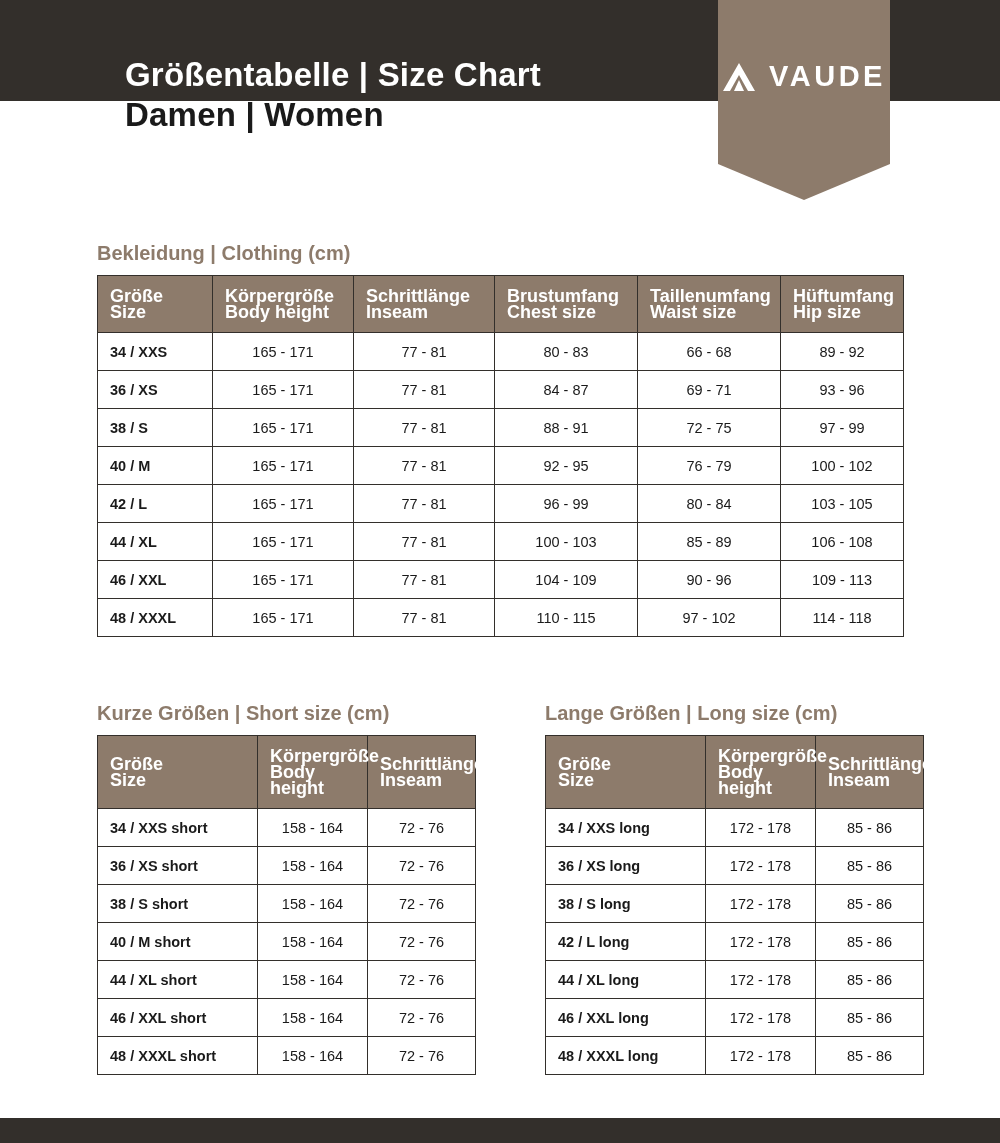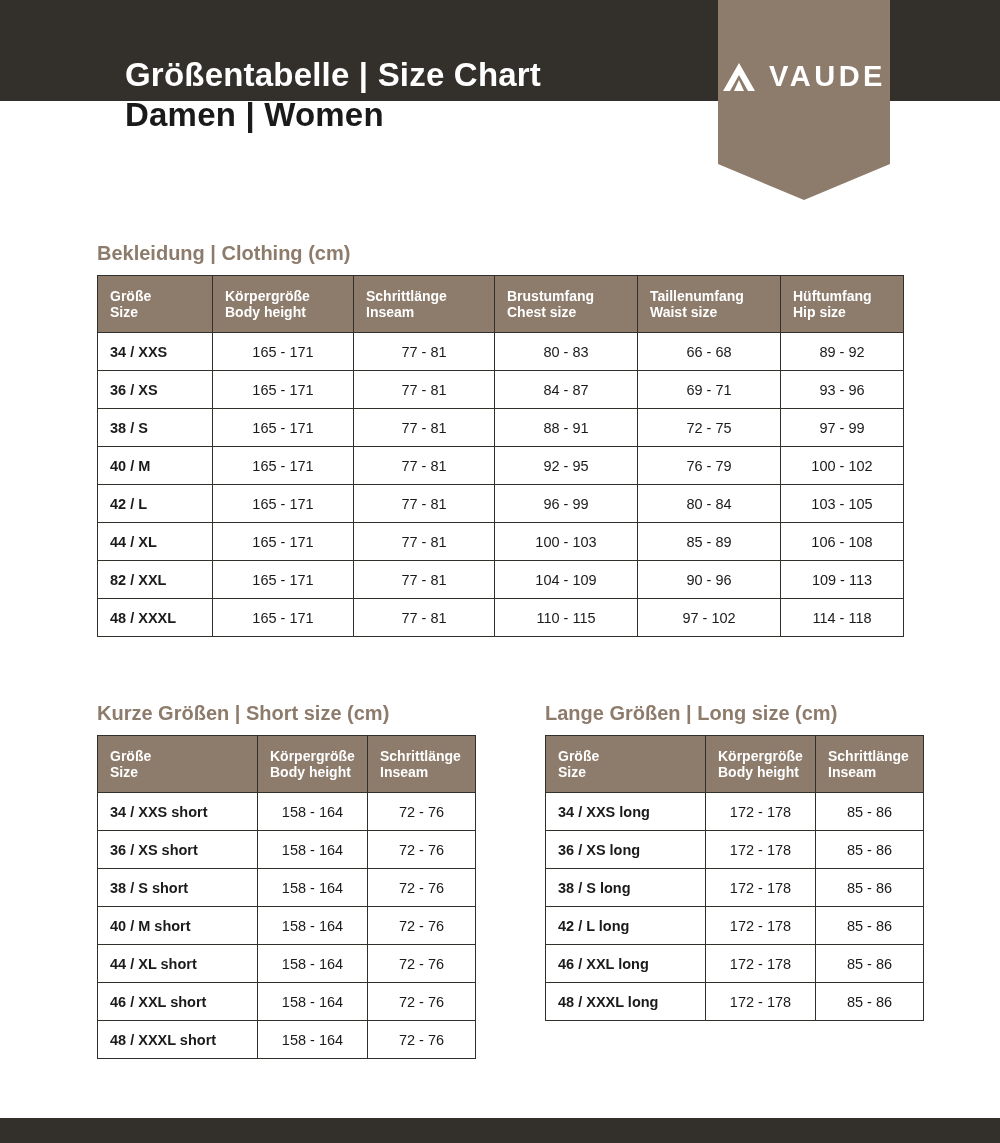--- a/index.html
+++ b/index.html
@@ -95,21 +95,21 @@
     font-size: 14.5px;
     text-align: center;
     color: #1a1a1a;
     padding: 0 4px;
     box-sizing: border-box;
   }
   thead th {
     background: #8d7b6b;
     color: #ffffff;
     font-weight: bold;
-    font-size: 14px;
+    font-size: 18px;
     text-align: left;
     padding: 12px 12px;
     line-height: 16px;
     height: 56px;
     vertical-align: middle;
   }
   td.size-cell {
     text-align: left;
     padding-left: 12px;
     font-weight: bold;
@@ -230,21 +230,21 @@
         </tr>
         <tr>
           <td class="size-cell">44 / XL</td>
           <td>165 - 171</td>
           <td>77 - 81</td>
           <td>100 - 103</td>
           <td>85 - 89</td>
           <td>106 - 108</td>
         </tr>
         <tr>
-          <td class="size-cell">82 / XXL</td>
+          <td class="size-cell">46 / XXL</td>
           <td>165 - 171</td>
           <td>77 - 81</td>
           <td>104 - 109</td>
           <td>90 - 96</td>
           <td>109 - 113</td>
         </tr>
         <tr>
           <td class="size-cell">48 / XXXL</td>
           <td>165 - 171</td>
           <td>77 - 81</td>
@@ -341,20 +341,25 @@
           <td class="size-cell">38 / S long</td>
           <td>172 - 178</td>
           <td>85 - 86</td>
         </tr>
         <tr>
           <td class="size-cell">42 / L long</td>
           <td>172 - 178</td>
           <td>85 - 86</td>
         </tr>
         <tr>
+          <td class="size-cell">44 / XL long</td>
+          <td>172 - 178</td>
+          <td>85 - 86</td>
+        </tr>
+        <tr>
           <td class="size-cell">46 / XXL long</td>
           <td>172 - 178</td>
           <td>85 - 86</td>
         </tr>
         <tr>
           <td class="size-cell">48 / XXXL long</td>
           <td>172 - 178</td>
           <td>85 - 86</td>
         </tr>
       </tbody>

